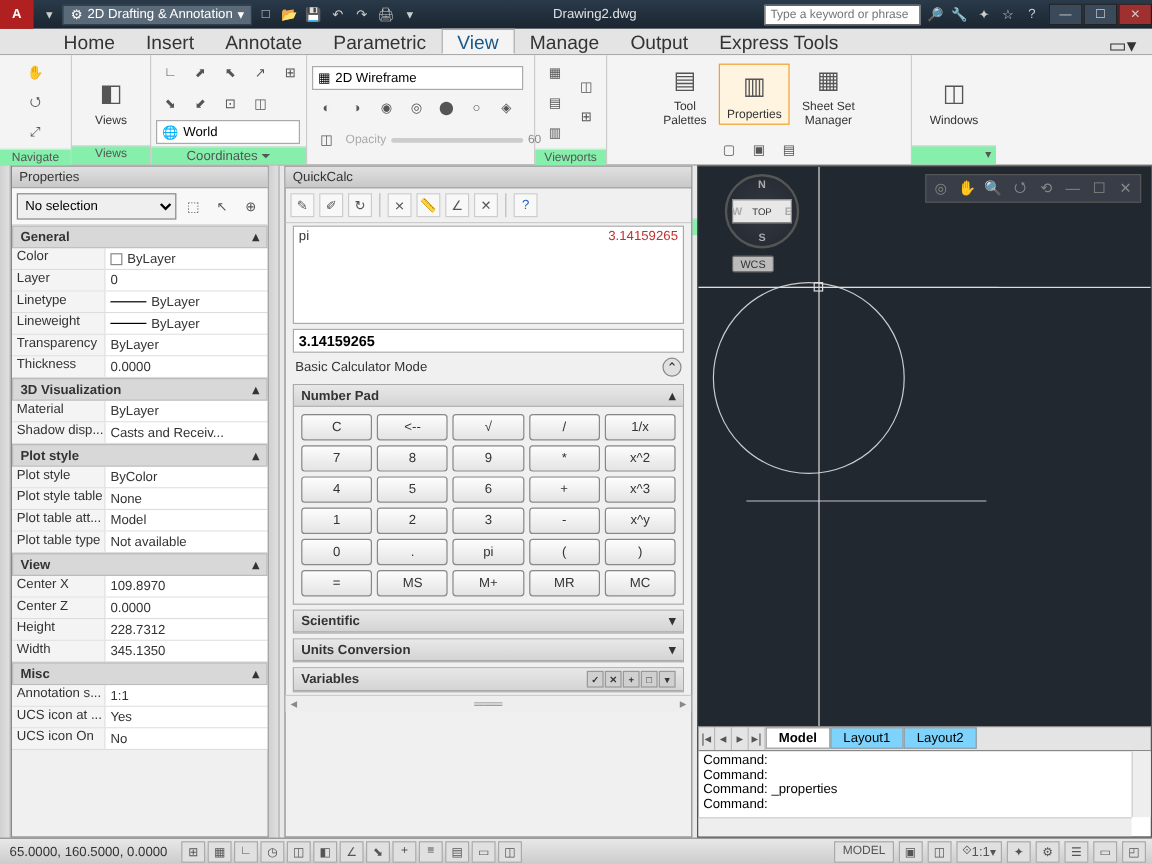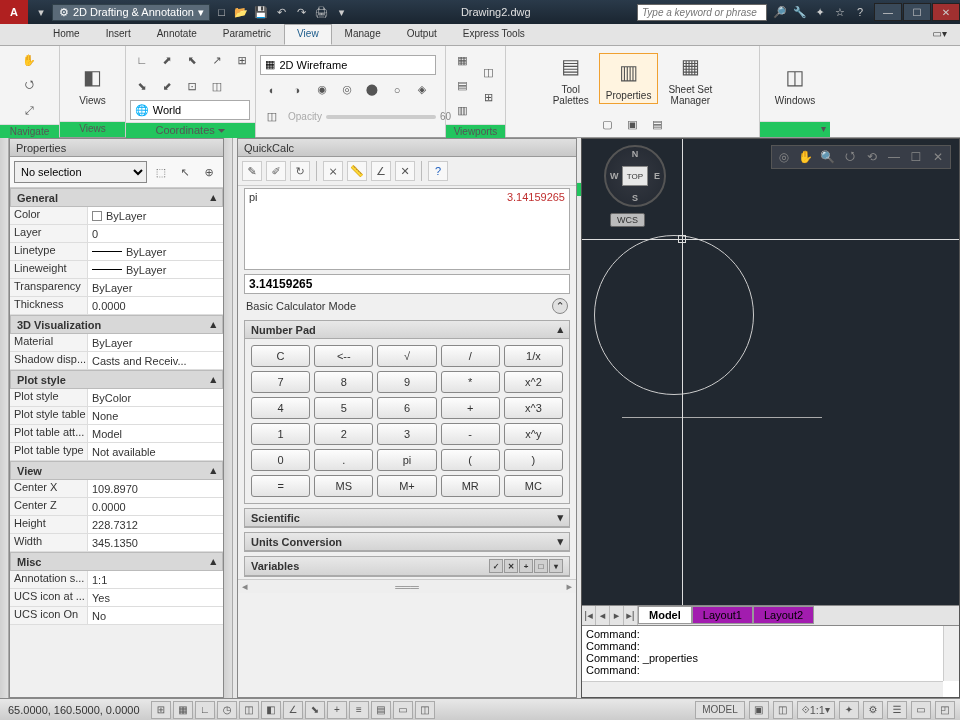--- a/index.html
+++ b/index.html
@@ -5,36 +5,36 @@
 * { margin:0; padding:0; box-sizing:border-box; font-family:"Segoe UI",Tahoma,sans-serif; font-size:11px; user-select:none; }
 body { width:960px; height:720px; background:#e8e8e8; overflow:hidden; position:relative; }
 
 
 .titlebar { height:24px; background:linear-gradient(#2a3a4a,#1a2530); display:flex; align-items:center; color:#ccc; }
 .titlebar .logo { width:28px; height:24px; background:#b02020; display:flex; align-items:center; justify-content:center; color:#fff; font-weight:bold; }
 .titlebar .qat { display:flex; align-items:center; gap:2px; padding:0 4px; }
 .titlebar .qat-btn { width:18px; height:18px; display:flex; align-items:center; justify-content:center; color:#ccc; border:1px solid transparent; }
 .titlebar .workspace { background:#5a6a78; border:1px solid #30404a; padding:1px 6px; font-size:10px; color:#fff; display:flex; align-items:center; gap:4px; }
 .titlebar .title { flex:1; text-align:center; color:#e0e0e0; font-size:11px; }
-.titlebar .search { width:130px; height:17px; background:#fff; border:1px solid #666; font-size:10px; color:#888; padding:0 4px; font-style:italic; }
+.titlebar .search { width:130px; height:17px; background:#fff; border:1px solid #666; font-size:10px; color:#888; padding:0 4px; }
 .titlebar .help-icons { display:flex; gap:2px; padding:0 4px; }
 .titlebar .win-btns { display:flex; }
 .titlebar .win-btn { width:28px; height:18px; background:#3a4a5a; border:1px solid #222; color:#ccc; display:flex; align-items:center; justify-content:center; font-size:10px; margin-left:1px; }
 .titlebar .win-btn.close { background:#a03030; }
 
 
 .ribbon-tabs { height:22px; background:#e4e4e4; border-bottom:1px solid #aaa; display:flex; padding-left:40px; }
-.ribbon-tabs .tab { padding:3px 12px; font-size:10px; color:#333; border:1px solid transparent; cursor:pointer;text-align:right; }
+.ribbon-tabs .tab { padding:3px 12px; font-size:16px; color:#333; border:1px solid transparent; cursor:pointer;text-align:right; }
 .ribbon-tabs .tab.active { background:#f4f4f4; border:1px solid #aaa; border-bottom-color:#f4f4f4; color:#1a5a8a; font-weight:500; }
 
 
 .ribbon { height:92px; background:#f4f4f4; border-bottom:1px solid #999; display:flex; }
 .ribbon-panel { border-right:1px solid #ccc; display:flex; flex-direction:column; position:relative; min-width:60px; }
 .ribbon-panel .panel-body { flex:1; display:flex; align-items:center; justify-content:center; gap:2px; padding:2px 4px; flex-wrap:wrap; }
-.ribbon-panel .panel-label { height:16px; text-align:center; font-size:10px; color:#555; background:#22c55e; border-top:1px solid #ddd; padding:1px 4px; white-space:nowrap; }
+.ribbon-panel .panel-label { height:16px; text-align:center; font-size:10px; color:#555; background:#86efac; border-top:1px solid #ddd; padding:1px 4px; white-space:nowrap; }
 .rib-btn { width:24px; height:24px; border:1px solid transparent; display:flex; align-items:center; justify-content:center; color:#555; }
 .big-btn { display:flex; flex-direction:column; align-items:center; padding:2px 6px; gap:2px; }
 .big-btn .icon { width:32px; height:32px; display:flex; align-items:center; justify-content:center; font-size:20px; color:#555; }
 .big-btn .lbl { font-size:10px; color:#333; text-align:center; line-height:1.1; }
 .combo { height:20px; border:1px solid #aaa; background:#fff; font-size:10px; padding:0 4px; display:flex; align-items:center; gap:4px; }
 .slider-track { width:110px; height:4px; background:#ccc; border-radius:2px; position:relative; }
 
 
 .main { position:absolute; top:138px; left:0; right:0; bottom:22px; display:flex; }
 
@@ -71,32 +71,32 @@
 .qc-vars-tools { display:flex; gap:1px; }
 .qc-vars-tools .vt { width:14px; height:14px; background:#d0d0d0; border:1px solid #999; font-size:8px; display:flex; align-items:center; justify-content:center; }
 .qc-scroll { height:14px; background:#eee; border-top:1px solid #ccc; display:flex; align-items:center; justify-content:space-between; padding:0 4px; font-size:9px; color:#888; }
 
 
 .draw-wrap { flex:1; display:flex; flex-direction:column; background:#212830; border:1px solid #555; margin-left:4px; position:relative; }
 .draw-canvas { flex:1; position:relative; overflow:hidden; background:#212830; }
 .draw-toolbar { position:absolute; top:6px; right:8px; height:24px; background:rgba(60,65,75,0.85); border:1px solid #555; display:flex; align-items:center; gap:2px; padding:0 2px; }
 .draw-toolbar .dt { width:20px; height:20px; color:#888; display:flex; align-items:center; justify-content:center; font-size:12px; }
 .viewcube { position:absolute; top:6px; left:22px; width:62px; height:62px; border:2px solid #555; border-radius:50%; background:radial-gradient(rgba(80,80,90,0.4),rgba(40,40,50,0.2)); display:flex; align-items:center; justify-content:center; }
-.viewcube .face { width:26px; height:20px; background:#e8e8e8; border:1px solid #888; font-size:8px; display:flex; align-items:center; justify-content:center; color:#333;text-align:right; }
+.viewcube .face { width:50px; height:20px; background:#e8e8e8; border:1px solid #888; font-size:8px; display:flex; align-items:center; justify-content:center; color:#333;text-align:right; }
 .viewcube .dir { position:absolute; font-size:9px; color:#aaa; font-weight:bold; }
 .wcs-badge { position:absolute; top:74px; left:28px; background:#bbb; border:1px solid #666; padding:1px 6px; font-size:9px; color:#333; border-radius:2px; }
 .circle { position:absolute; border:1px solid #ccc; border-radius:50%; }
 .hline { position:absolute; height:1px; background:#aaa; }
 .crosshair-h { position:absolute; height:1px; background:#ddd; }
 .crosshair-v { position:absolute; width:1px; background:#ddd; }
 .cursor-box { position:absolute; width:8px; height:8px; border:1px solid #ddd; }
 
 .model-tabs { height:20px; background:#e4e4e4; border-top:1px solid #888; display:flex; align-items:center; font-size:10px; }
 .model-tabs .nav { width:14px; text-align:center; color:#555; border-right:1px solid #bbb; height:100%; display:flex; align-items:center; justify-content:center; }
-.model-tabs .mt { padding:2px 10px; border:1px solid #999; background:#a21caf; margin-top:-1px; }
+.model-tabs .mt { padding:2px 10px; border:1px solid #999; background:#7dd3fc; margin-top:-1px; }
 .model-tabs .mt.active { background:#fff; font-weight:bold; }
 
 .cmdline { height:72px; background:#fff; border-top:1px solid #888; font-family:"Courier New",monospace; font-size:11px; padding:2px 4px; color:#000; overflow-y:auto; position:relative; }
 .cmdline .cmd-scroll { position:absolute; right:0; top:0; bottom:16px; width:16px; background:#eee; border-left:1px solid #ccc; }
 .cmdline .cmd-hscroll { position:absolute; left:0; right:16px; bottom:0; height:16px; background:#eee; border-top:1px solid #ccc; }
 
 
 .statusbar { position:absolute; bottom:0; left:0; right:0; height:22px; background:linear-gradient(#e8e8e8,#cccccc); border-top:1px solid #888; display:flex; align-items:center; font-size:10px; color:#333; }
 .statusbar .coords { padding:0 8px; min-width:150px; }
 .statusbar .sbtn { width:20px; height:18px; border:1px solid #aaa; background:#e0e0e0; margin:0 1px; display:flex; align-items:center; justify-content:center; color:#555; font-size:10px; }

